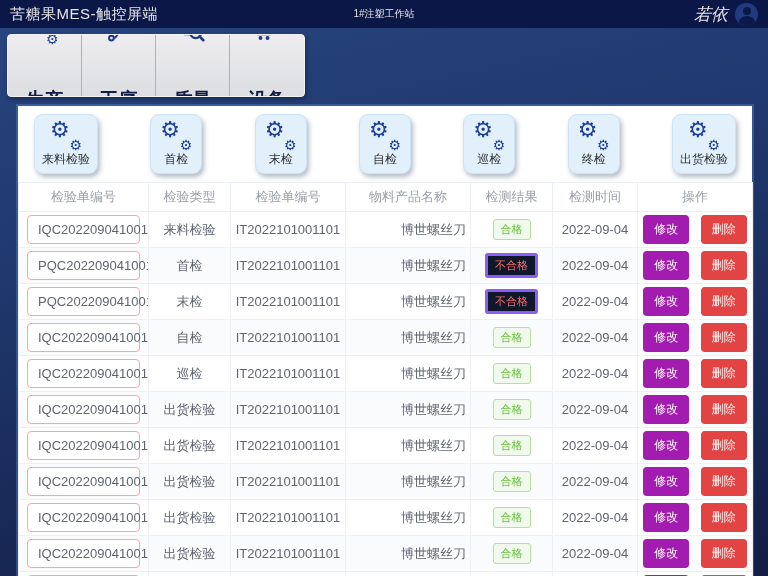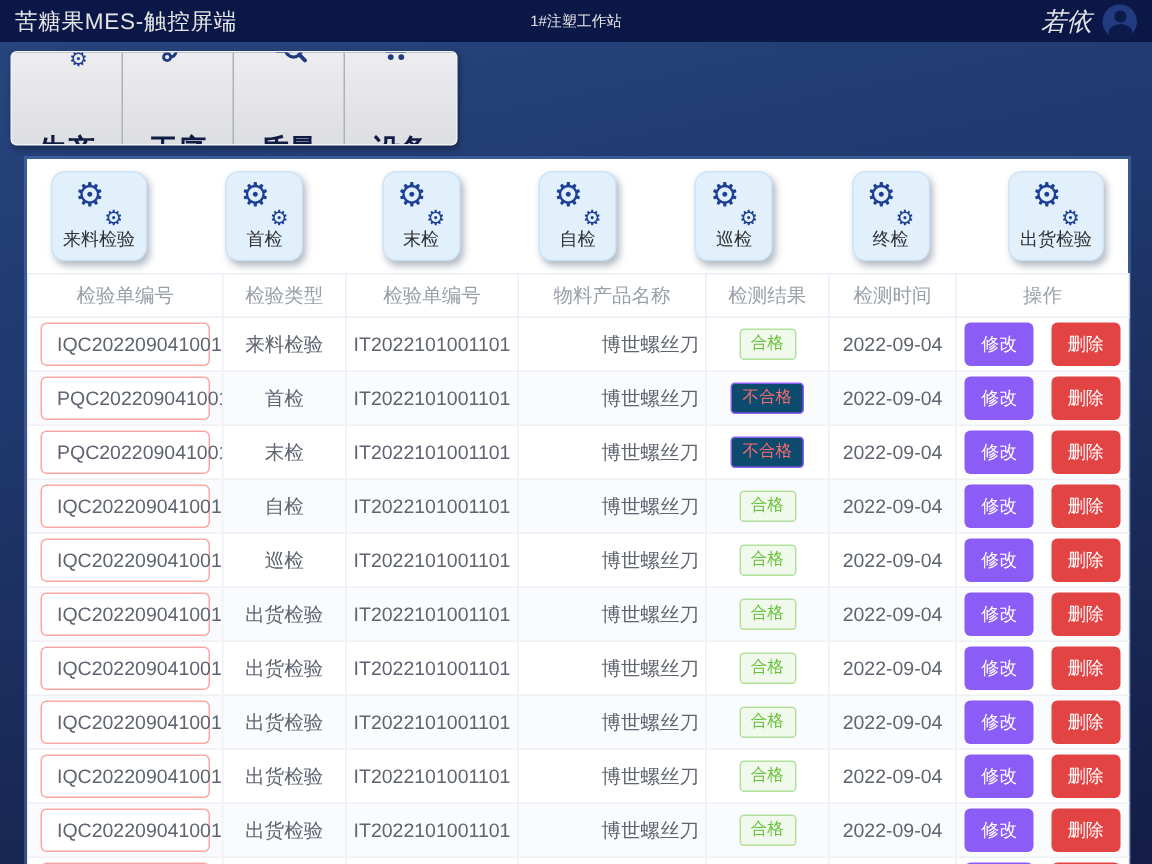--- a/index.html
+++ b/index.html
@@ -45,24 +45,24 @@
   th { height:29px; font-weight:400; color:#9aa0a9; background:#fff;
     border:1px solid #ebeef5; font-size:13px; }
   td { height:35px; border:1px solid #eef0f5; text-align:center; padding:0 4px;
     overflow:hidden; white-space:nowrap; }
   tr.stripe td { background:#fafbfc; }
   td.ta-left { text-align:right; padding-left:10px; }
   .idbox { display:block; margin:3px 4px; padding:6px 10px; background:#fff;
     border:1px solid #fca5a5; border-radius:4px; text-align:left; color:#5f6470; }
   .badge { display:inline-block; font-size:11px; line-height:1; padding:4px 7px; border-radius:3px; }
   .badge.pass { color:#67c23a; background:#f0f9eb; border:1px solid #b3e19d; }
-  .badge.fail { color:#f56c6c; background:#0c4a6e; border:1px solid #8b5cf6; }
+  .badge.fail { color:#f56c6c; background:#0f172a; border:3px solid #8b5cf6; }
   .btn { border:none; border-radius:4px; color:#fff; font-size:12px; padding:6px 11px;
     cursor:pointer; font-family:inherit; }
-  .btn.edit { background:#8b5cf6; margin-right:8px; }
+  .btn.edit { background:#a21caf; margin-right:8px; }
   .btn.del  { background:#e24343; }
 </style>
 </head>
 <body>
 
 <div class="navbar">
   <span class="nav-left">苦糖果MES-触控屏端</span>
   <span class="nav-center">1#注塑工作站</span>
   <span class="nav-right">
     <span>若依</span>

